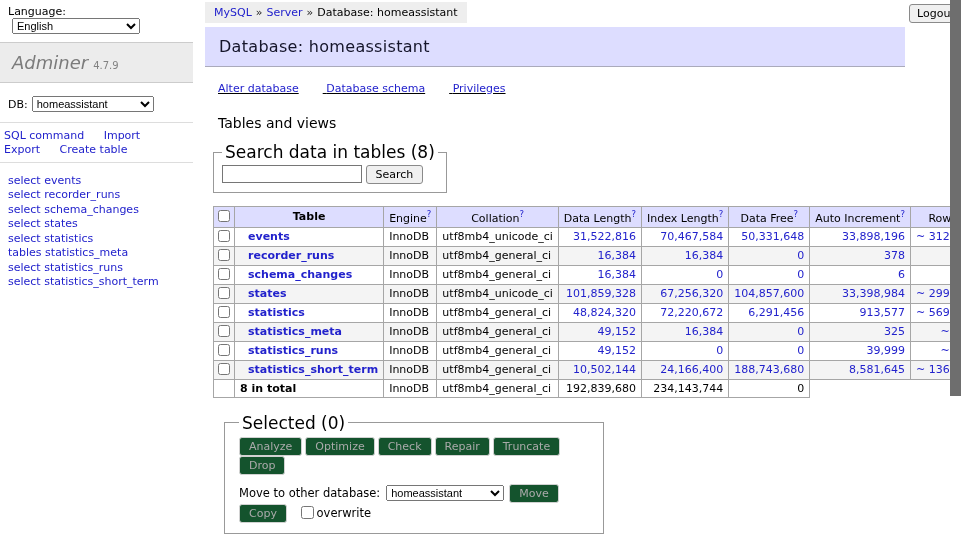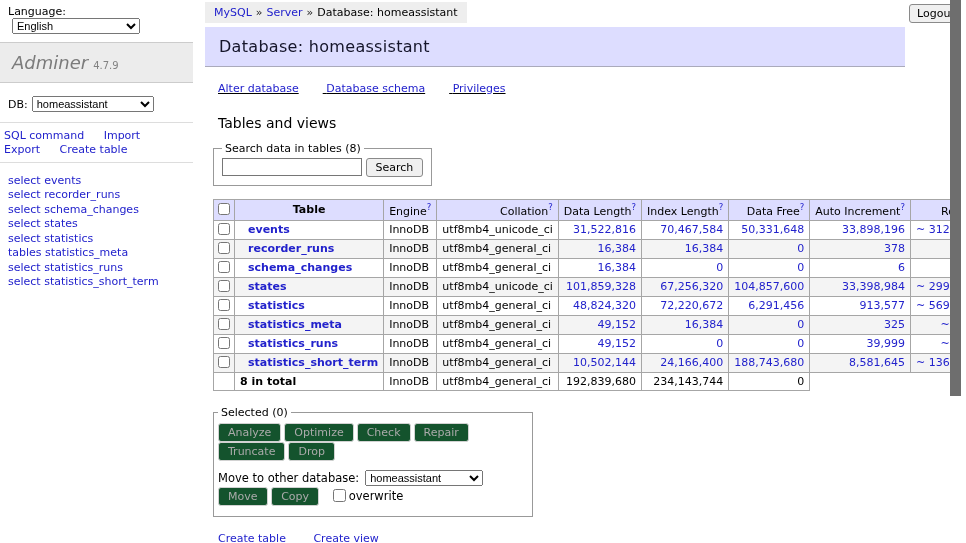--- a/index.html
+++ b/index.html
@@ -35,46 +35,46 @@
   h2.title {
     margin:4px 0 0; padding:10px 14px; background:#ddf; border-bottom:1px solid #aab;
     font-size:16px; font-weight:normal; color:#15152a; letter-spacing:.3px;
   }
   .inner { padding:0 0 0 8px; }
   .page-links { margin:15px 0 0 5px;text-decoration:underline; }
   .page-links .lnk { margin-right:24px; }
   h3 { font-size:14px; font-weight:normal; margin:20px 0 0 5px; color:#000; }
 
   fieldset { display:inline-block; border:1px solid #999; margin:11px 0 0 0; padding:3px 8px 8px; }
-  legend { padding:0 3px; font-size:11px; }
+  legend { padding:0 3px; font-size:17px; }
   .search-fs input[type=text] { width:140px; height:18px; border:1px solid #767676; font-size:11px; padding:1px 3px; }
 
   button {
     font-family:inherit; font-size:11px; background:#f0f0f0; color:#000;
     border:1px solid #8a8a8a; border-radius:3px; padding:2px 9px; cursor:pointer;
   }
   button:disabled { color:#aaa; border-color:#d2d2d2; background:#14532d; cursor:default; }
   .logout-btn { position:absolute; left:909px; top:4px; padding:2px 7px; }
 
   
   table.tables { border-collapse:collapse; margin:13px 0 0 0; }
   .tables th, .tables td { border:1px solid #a6a6a6; padding:2px 5px; white-space:nowrap; font-size:11px; }
-  .tables thead th { background:#ddf; font-weight:normal; text-align:right; }
+  .tables thead th { background:#ddf; font-weight:normal; text-align:center; }
   .tables thead th.col-table { font-weight:bold; text-align:center; }
   .tables thead th.check, .tables td.check { text-align:center; padding:1px 2px; }
   .tables td.num { text-align:right; }
   .tables tr.alt td { background:#f4f4f4; }
   .tables td.name .lnk { font-weight:bold;margin-left:8px; }
   .tables tr.total td { background:#fff; }
   .tables tr.total td.name { font-weight:bold; }
   sup.help { color:#2222cc; font-size:8.5px; cursor:pointer; }
   .tables input[type=checkbox] { width:12px; height:12px; margin:1px 2px; }
 
   
-  .selected-fs { width:320px; margin-top:15px; padding:4px 4px 10px; }
+  .selected-fs { width:380px; margin-top:15px; padding:4px 14px 10px;margin-left:11px; }
   .selected-fs .btn-row button { margin-right:3px; }
   .move-row { margin-top:9px; font-size:11.5px; }
   .move-row select { width:118px; font-size:11px; margin:0 5px 0 6px; }
   .move-row label { margin-left:6px; }
   .move-row input[type=checkbox] { vertical-align:-2px; }
 
   
   .scrollbar { position:absolute; left:950px; top:0; width:16px; height:543px; background:#fff; }
   .scrollbar .thumb { position:absolute; left:0; top:0; width:11px; height:396px; background:#6e6e6e; }
 </style>

